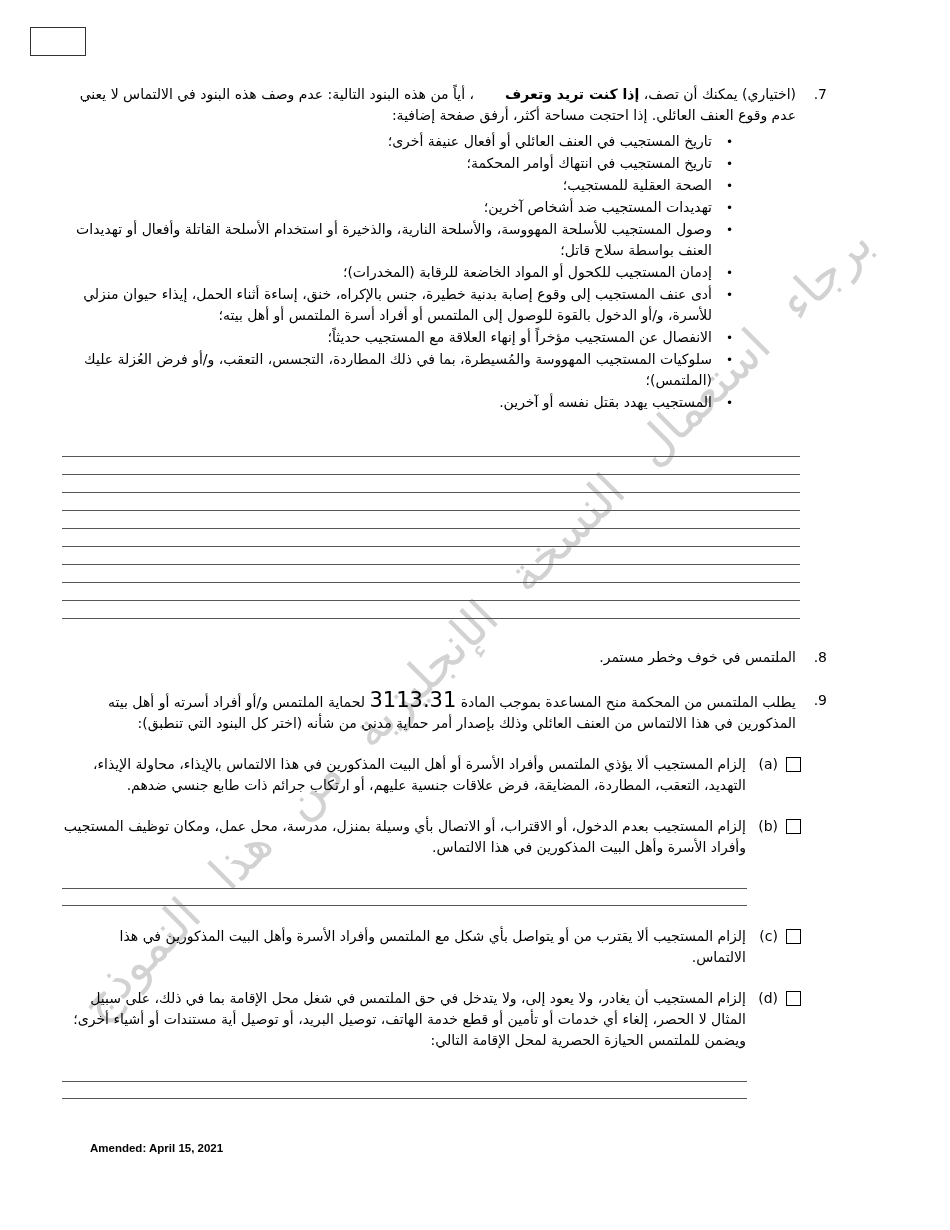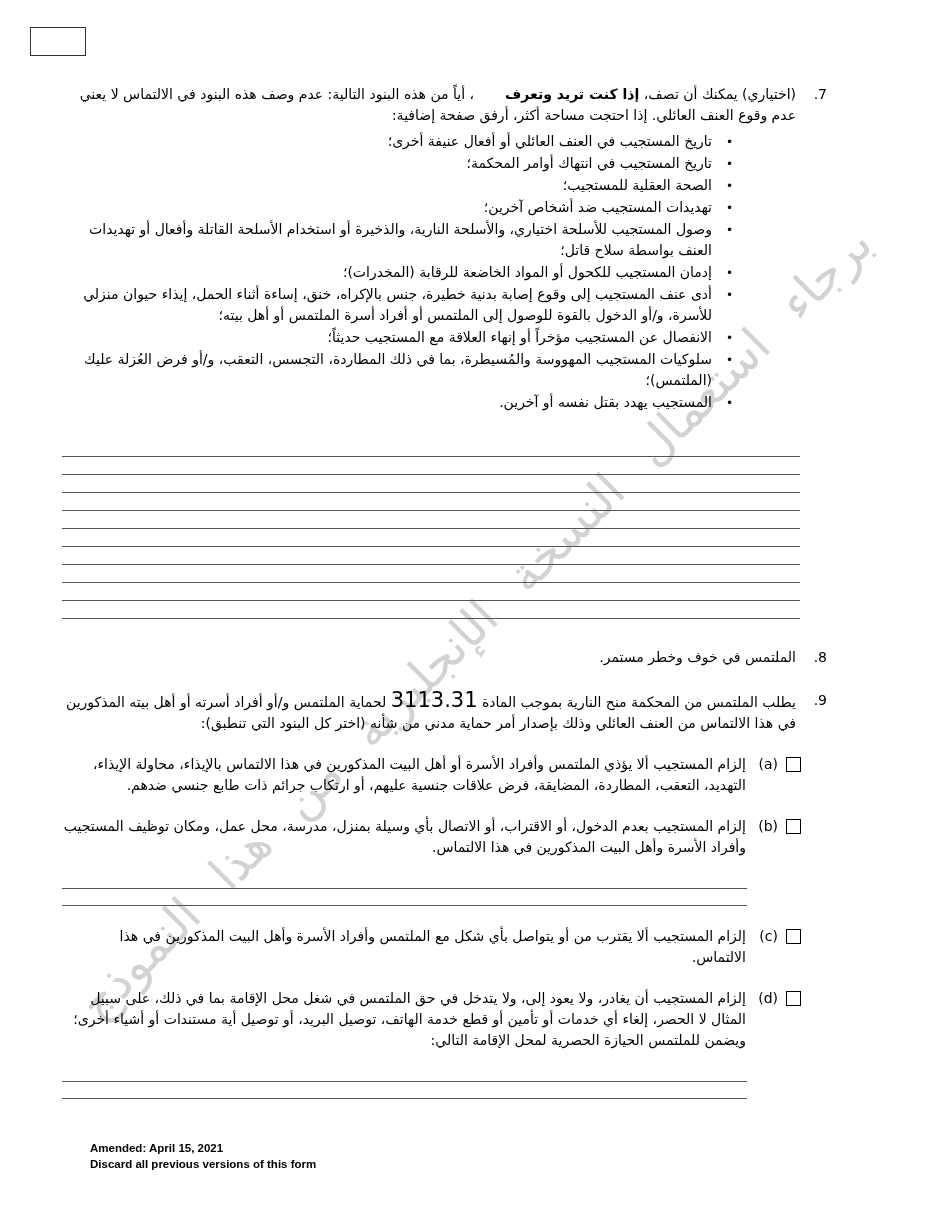--- a/index.html
+++ b/index.html
@@ -83,21 +83,21 @@
       <div class="bullet">
         <span class="dot">•</span>
         <span class="btext">الصحة العقلية للمستجيب؛</span>
       </div>
       <div class="bullet">
         <span class="dot">•</span>
         <span class="btext">تهديدات المستجيب ضد أشخاص آخرين؛</span>
       </div>
       <div class="bullet">
         <span class="dot">•</span>
-        <span class="btext">وصول المستجيب للأسلحة اختياري، والأسلحة النارية، والذخيرة أو استخدام الأسلحة القاتلة وأفعال أو تهديدات العنف بواسطة سلاح قاتل؛</span>
+        <span class="btext">وصول المستجيب للأسلحة المهووسة، والأسلحة النارية، والذخيرة أو استخدام الأسلحة القاتلة وأفعال أو تهديدات العنف بواسطة سلاح قاتل؛</span>
       </div>
       <div class="bullet">
         <span class="dot">•</span>
         <span class="btext">إدمان المستجيب للكحول أو المواد الخاضعة للرقابة (المخدرات)؛</span>
       </div>
       <div class="bullet">
         <span class="dot">•</span>
         <span class="btext">أدى عنف المستجيب إلى وقوع إصابة بدنية خطيرة، جنس بالإكراه، خنق، إساءة أثناء الحمل، إيذاء حيوان منزلي للأسرة، و/أو الدخول بالقوة للوصول إلى الملتمس أو أفراد أسرة الملتمس أو أهل بيته؛</span>
       </div>
       <div class="bullet">
@@ -127,21 +127,21 @@
       <div class="wline"></div>
     </div>
 
     <div class="num-item mt-item8">
       <span class="num">8.</span>
       <div class="item-text">الملتمس في خوف وخطر مستمر.</div>
     </div>
 
     <div class="num-item mt-item9">
       <span class="num">9.</span>
-      <div class="item-text"><span>يطلب الملتمس من المحكمة منح النارية بموجب المادة </span><span class="statute">3113.31</span><span> لحماية الملتمس و/أو أفراد أسرته أو أهل بيته المذكورين في هذا الالتماس من العنف العائلي وذلك بإصدار أمر حماية مدني من شأنه (اختر كل البنود التي تنطبق):</span></div>
+      <div class="item-text"><span>يطلب الملتمس من المحكمة منح المساعدة بموجب المادة </span><span class="statute">3113.31</span><span> لحماية الملتمس و/أو أفراد أسرته أو أهل بيته المذكورين في هذا الالتماس من العنف العائلي وذلك بإصدار أمر حماية مدني من شأنه (اختر كل البنود التي تنطبق):</span></div>
     </div>
 
     <div class="opt">
       <span class="checkbox"></span>
       <span class="opt-label">(a)</span>
       <div class="opt-text">إلزام المستجيب ألا يؤذي الملتمس وأفراد الأسرة أو أهل البيت المذكورين في هذا الالتماس بالإيذاء، محاولة الإيذاء، التهديد، التعقب، المطاردة، المضايقة، فرض علاقات جنسية عليهم، أو ارتكاب جرائم ذات طابع جنسي ضدهم.</div>
     </div>
 
     <div class="opt">
       <span class="checkbox"></span>
@@ -168,16 +168,15 @@
 
     <div class="opt-lines">
       <div class="wline short"></div>
       <div class="wline short"></div>
     </div>
 
   </div>
 
   <div class="footer">
     <div>Amended:  April 15, 2021</div>
-    <div>Discard all previous versions of this form</div>
   </div>
 
 </div>
 
 </body></html>

